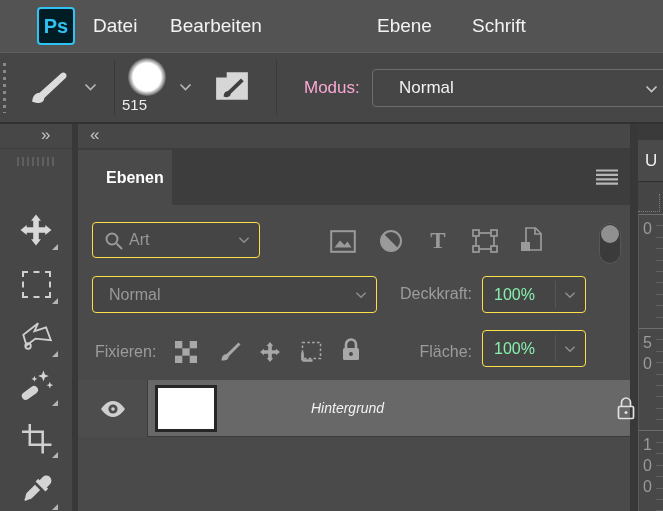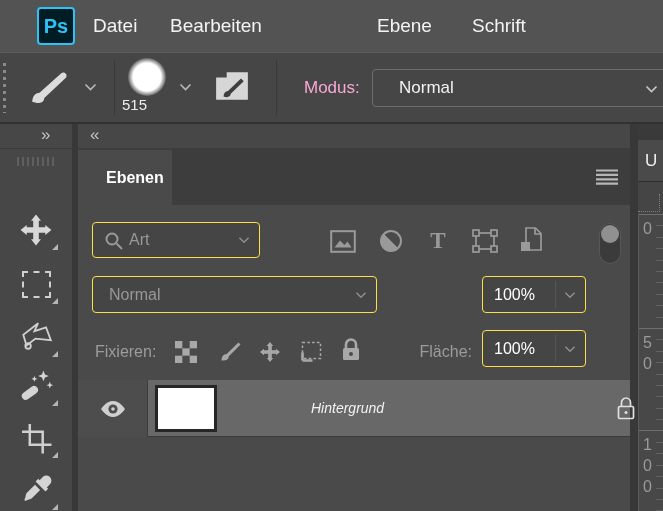--- a/index.html
+++ b/index.html
@@ -43,21 +43,21 @@
   .marquee{width:29px;height:27px;border:2px dashed #d0d0d0;box-sizing:border-box;}
   
   .pnhdr{position:absolute;left:0;top:0;width:552px;height:24px;background:#474747;}
   .tabbar{position:absolute;left:0;top:24px;width:552px;height:57px;background:#3d3d3d;}
   .tab{position:absolute;left:0;top:2px;width:94px;height:55px;background:#4a4a4a;
        color:#ffffff;font-size:16px;font-weight:bold;display:flex;align-items:center;
        padding-left:28px;box-sizing:border-box;}
   .dd{position:absolute;background:#454545;border:1px solid #fde047;border-radius:4px;
       box-sizing:border-box;display:flex;align-items:center;color:#989898;font-size:16px;}
   .ddchev{position:absolute;right:9px;top:50%;transform:translateY(-50%);}
-  .valdd{padding-left:11px;color:#ffffff;}
+  .valdd{padding-left:11px;color:#86efac;}
   .valdiv{position:absolute;right:29px;top:4px;bottom:4px;width:1px;background:#555555;}
   .plabel{position:absolute;color:#9c9c9c;font-size:16px;height:20px;line-height:20px;}
   .ficon{position:absolute;width:26px;height:26px;display:flex;align-items:center;justify-content:center;}
   .ticon{font-family:"Liberation Serif",serif;font-weight:bold;font-size:23px;color:#9a9a9a;line-height:23px;}
   .ftoggle{position:absolute;left:521px;top:99px;width:22px;height:41px;border-radius:11px;
            background:#3b3b3b;box-shadow:inset 0 0 0 1px #575757;}
   .fknob{width:18px;height:18px;border-radius:50%;background:#909090;margin:2px auto 0;}
   .eyecol{position:absolute;left:0;top:256px;width:70px;height:57px;background:#4d4d4d;
           border-right:1px solid #3c3c3c;box-sizing:border-box;display:flex;
           align-items:center;justify-content:center;}
@@ -277,20 +277,21 @@
     </div>
 
     <div class="dd" style="left:14px;top:152px;width:285px;height:37px;padding-left:16px">
       <span>Normal</span>
       <span class="ddchev">
         <svg width="12" height="8" viewBox="0 0 13 8">
             <path d="M1.5 1.5l5 5 5-5" fill="none" stroke="#8f8f8f" stroke-width="1.6"></path>
           </svg>
       </span>
     </div>
+    <div class="plabel" style="left:300px;top:160px;width:94px;text-align:right">Deckkraft:</div>
     <div class="dd valdd" style="left:404px;top:152px;width:104px;height:37px">
       <span>100%</span>
       <span class="valdiv"></span>
       <span class="ddchev">
         <svg width="12" height="8" viewBox="0 0 13 8">
             <path d="M1.5 1.5l5 5 5-5" fill="none" stroke="#8f8f8f" stroke-width="1.6"></path>
           </svg>
       </span>
     </div>
 

